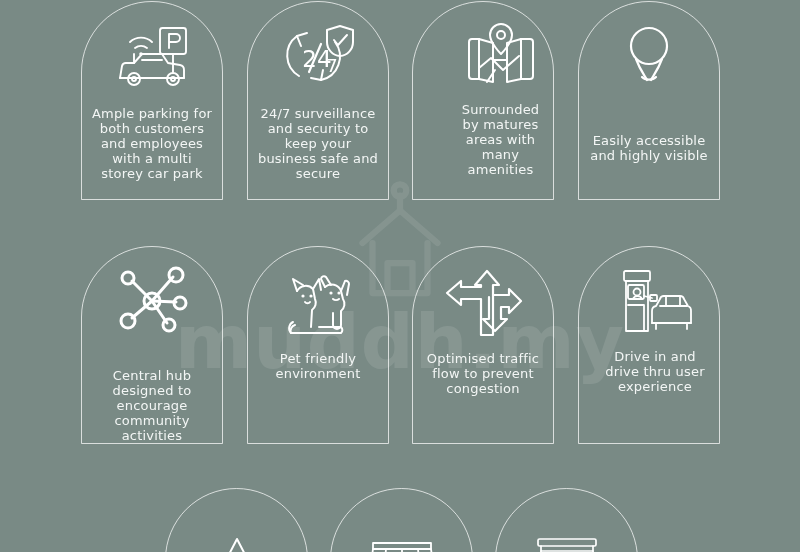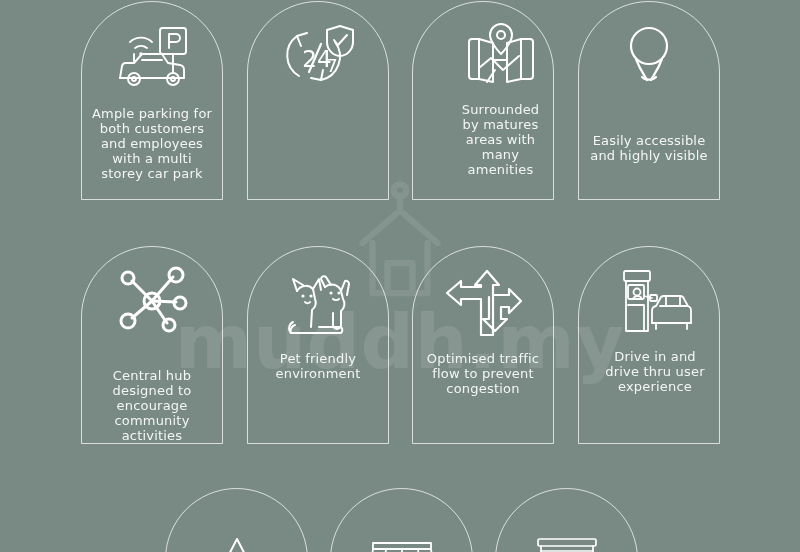--- a/index.html
+++ b/index.html
@@ -127,20 +127,21 @@
         <path d="M44 60 L34 58 M44 60 L46 50"></path>
 
         <text x="40" y="47" font-family="DejaVu Sans, sans-serif" font-size="23" fill="#ffffff" stroke="none" text-anchor="middle">24</text>
         <path d="M44 24 L32 52" stroke-width="2.2"></path>
         <text x="55" y="52" font-family="DejaVu Sans, sans-serif" font-size="18" fill="#ffffff" stroke="none" text-anchor="middle">7</text>
 
         <path d="M63 6 L76 10 L76 22 a14 14 0 0 1 -13 14 a14 14 0 0 1 -13 -14 L50 10 Z"></path>
         <path d="M57 20 L61 25 L70 15"></path>
       </svg>
     </span>
+    <div class="caption">24/7 surveillance and security to keep your business safe and secure</div>
   </div>
 
   <div class="card" style="left:412px;top:1px;width:142px;height:199px;padding-left:35px;">
     <span class="icon">
       <svg width="80" height="70" viewBox="0 0 80 70" fill="none" stroke="#ffffff" stroke-width="2" stroke-linecap="round" stroke-linejoin="round">
 
         <path d="M8 22 a3 3 0 0 1 3 -3 L18 19 L18 59 L11 59 a3 3 0 0 1 -3 -3 Z"></path>
         <path d="M18 19 L32 23 L32 62 L18 59 Z"></path>
         <path d="M46 23 L60 19 L60 59 L46 62 Z"></path>
         <path d="M60 19 L69 19 a3 3 0 0 1 3 3 L72 56 a3 3 0 0 1 -3 3 L60 59"></path>

